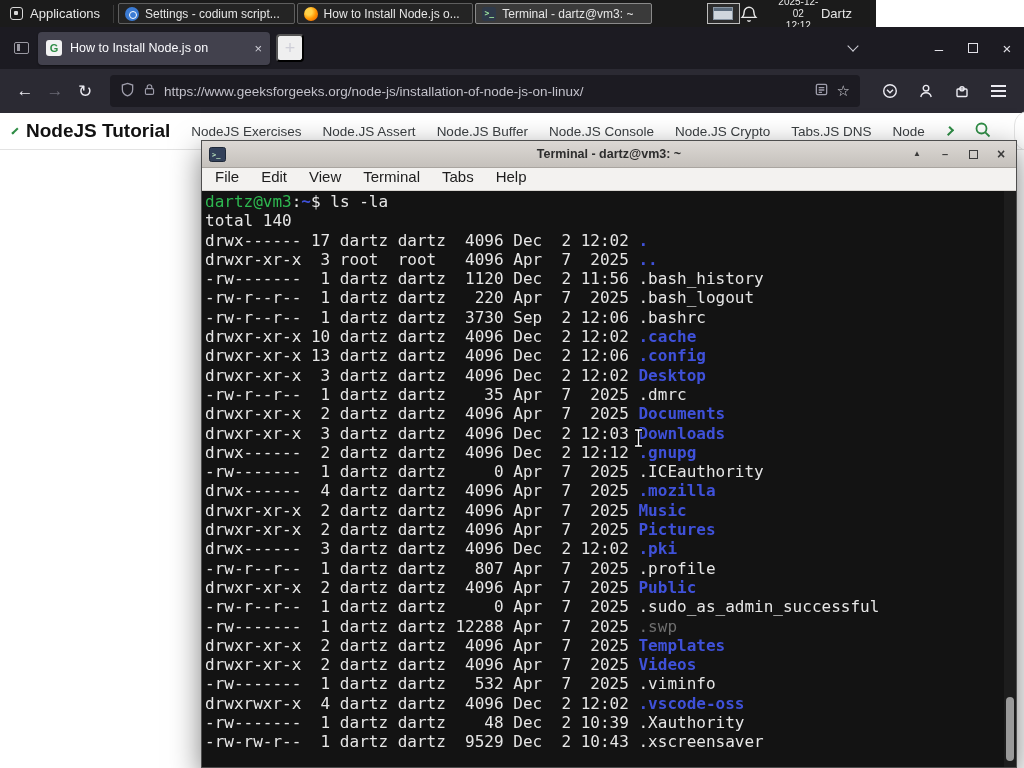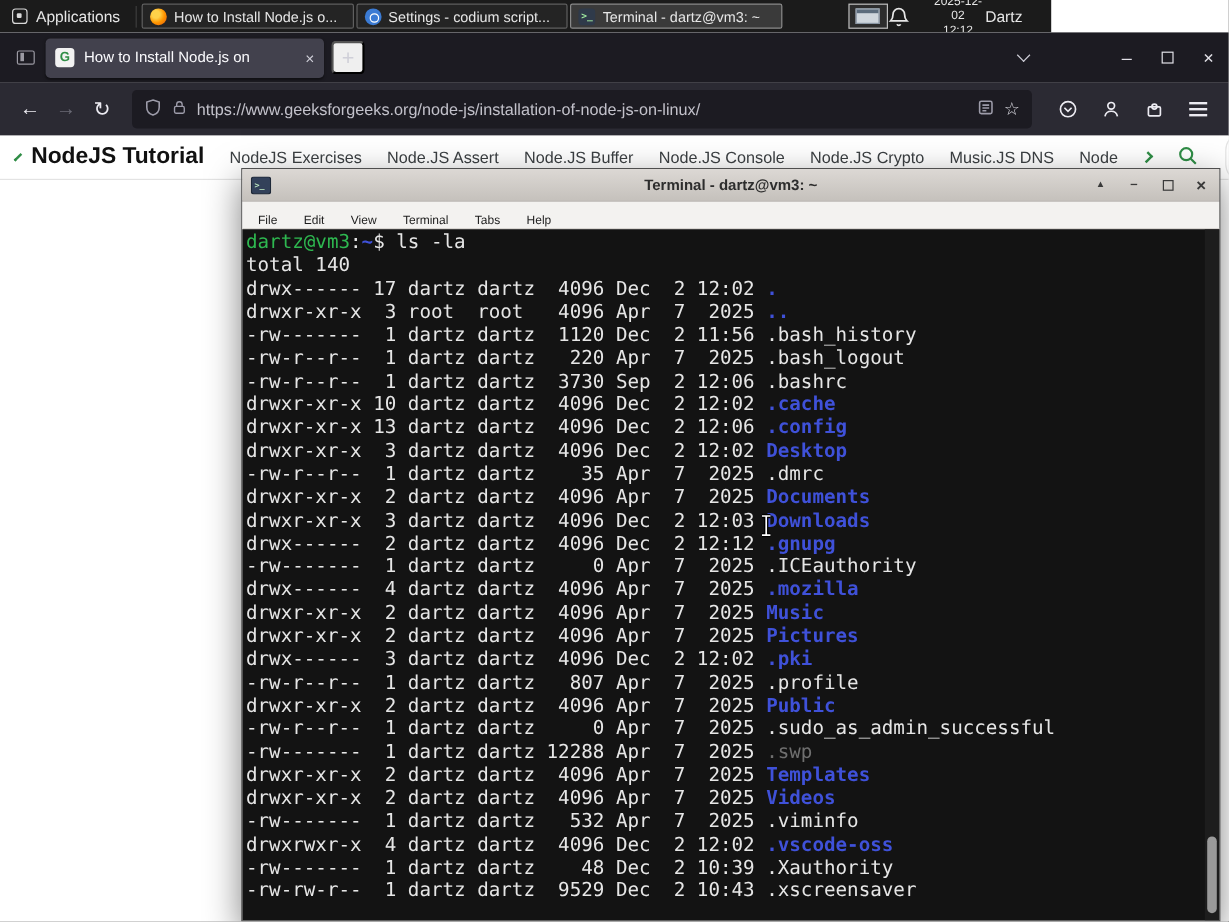--- a/index.html
+++ b/index.html
@@ -84,22 +84,22 @@
             border:1px solid #4e4e4e;box-shadow:0 10px 28px rgba(0,0,0,.5);
             display:flex;flex-direction:column}
   #ttitle{height:27px;background:linear-gradient(#dcd8d4,#c5c1bc);border-bottom:1px solid #a9a5a0;
           display:flex;align-items:center;padding:0 7px;font-size:12.5px;font-weight:bold;color:#2d2d2d}
   #ttitle .title-text{position:absolute;left:0;right:0;text-align:center;pointer-events:none}
   #ttitle{position:relative}
   .wicon{width:17px;height:15px;z-index:1}
   .tbtns{margin-left:auto;display:flex;align-items:center;gap:12px;z-index:1;color:#3a3a3a}
   .tbtn{width:16px;text-align:center;font-size:11px;line-height:16px;display:flex;align-items:center;justify-content:center}
   .tmax{width:9px;height:9px;border:1.5px solid #3a3a3a}
-  #tmenu{height:23px;background:#f3f2f0;border-bottom:1px solid #d8d5d1;display:flex;align-items:flex-end;
-         gap:22px;padding-left:13px;font-size:10px;color:#1d1d1d}
+  #tmenu{height:23px;background:#f3f2f0;border-bottom:1px solid #d8d5d1;display:flex;align-items:flex-start;
+         gap:22px;padding-left:13px;font-size:15px;color:#1d1d1d}
   #tscreen{flex:1;background:#131313;position:relative;overflow:hidden;
            font-family:"DejaVu Sans Mono",monospace;font-size:16px;line-height:19.3px;
            color:#e6e6e6;padding:1px 0 0 3px}
   .tline{white-space:pre;height:19.3px}
   .meta{color:#e6e6e6}
   .dir{color:var(--dir,#3f51d9);font-weight:bold}
   .file{color:#e6e6e6}
   .dim{color:var(--dim,#6f6f6f)}
   .p-user{color:var(--green,#2eb850);font-weight:normal}
   .p-path{color:var(--dir,#3f51d9);font-weight:bold}
@@ -113,26 +113,26 @@
 <body>
 
 <header id="panel">
   <div class="apps">
     <span class="app-ico"></span>
     <span>Applications</span>
   </div>
   <span class="psep"></span>
 
   <button class="task">
+    <span class="ticon set"></span>
+    <span class="tlabel">Settings - codium script...</span>
+  </button>
+  <button class="task">
     <span class="ticon ff"></span>
     <span class="tlabel">How to Install Node.js o...</span>
-  </button>
-  <button class="task">
-    <span class="ticon set"></span>
-    <span class="tlabel">Settings - codium script...</span>
   </button>
   <button class="task active">
     <span class="ticon term">&gt;_</span>
     <span class="tlabel">Terminal - dartz@vm3: ~</span>
   </button>
 
   <div class="pager">
     <span class="pager-win"></span>
   </div>
 
@@ -233,21 +233,21 @@
   </div>
 
   <div id="sitenav">
     <span class="snav-chev"></span>
     <span class="snav-item first">NodeJS Tutorial</span>
     <span class="snav-item">NodeJS Exercises</span>
     <span class="snav-item">Node.JS Assert</span>
     <span class="snav-item">Node.JS Buffer</span>
     <span class="snav-item">Node.JS Console</span>
     <span class="snav-item">Node.JS Crypto</span>
-    <span class="snav-item">Music.JS DNS</span>
+    <span class="snav-item">Tabs.JS DNS</span>
     <span class="snav-item">Node</span>
     <div class="snav-right">
       <span class="snav-chev r"></span>
       <span>
         <svg viewBox="0 0 18 18" width="18" height="18" fill="none" stroke="#2f8d46" stroke-width="1.8">
           <circle cx="7.5" cy="7.5" r="5"></circle>
             <line x1="11.3" y1="11.3" x2="15.5" y2="15.5"></line>
         </svg>
       </span>
       <span class="signin">Sign In</span>

